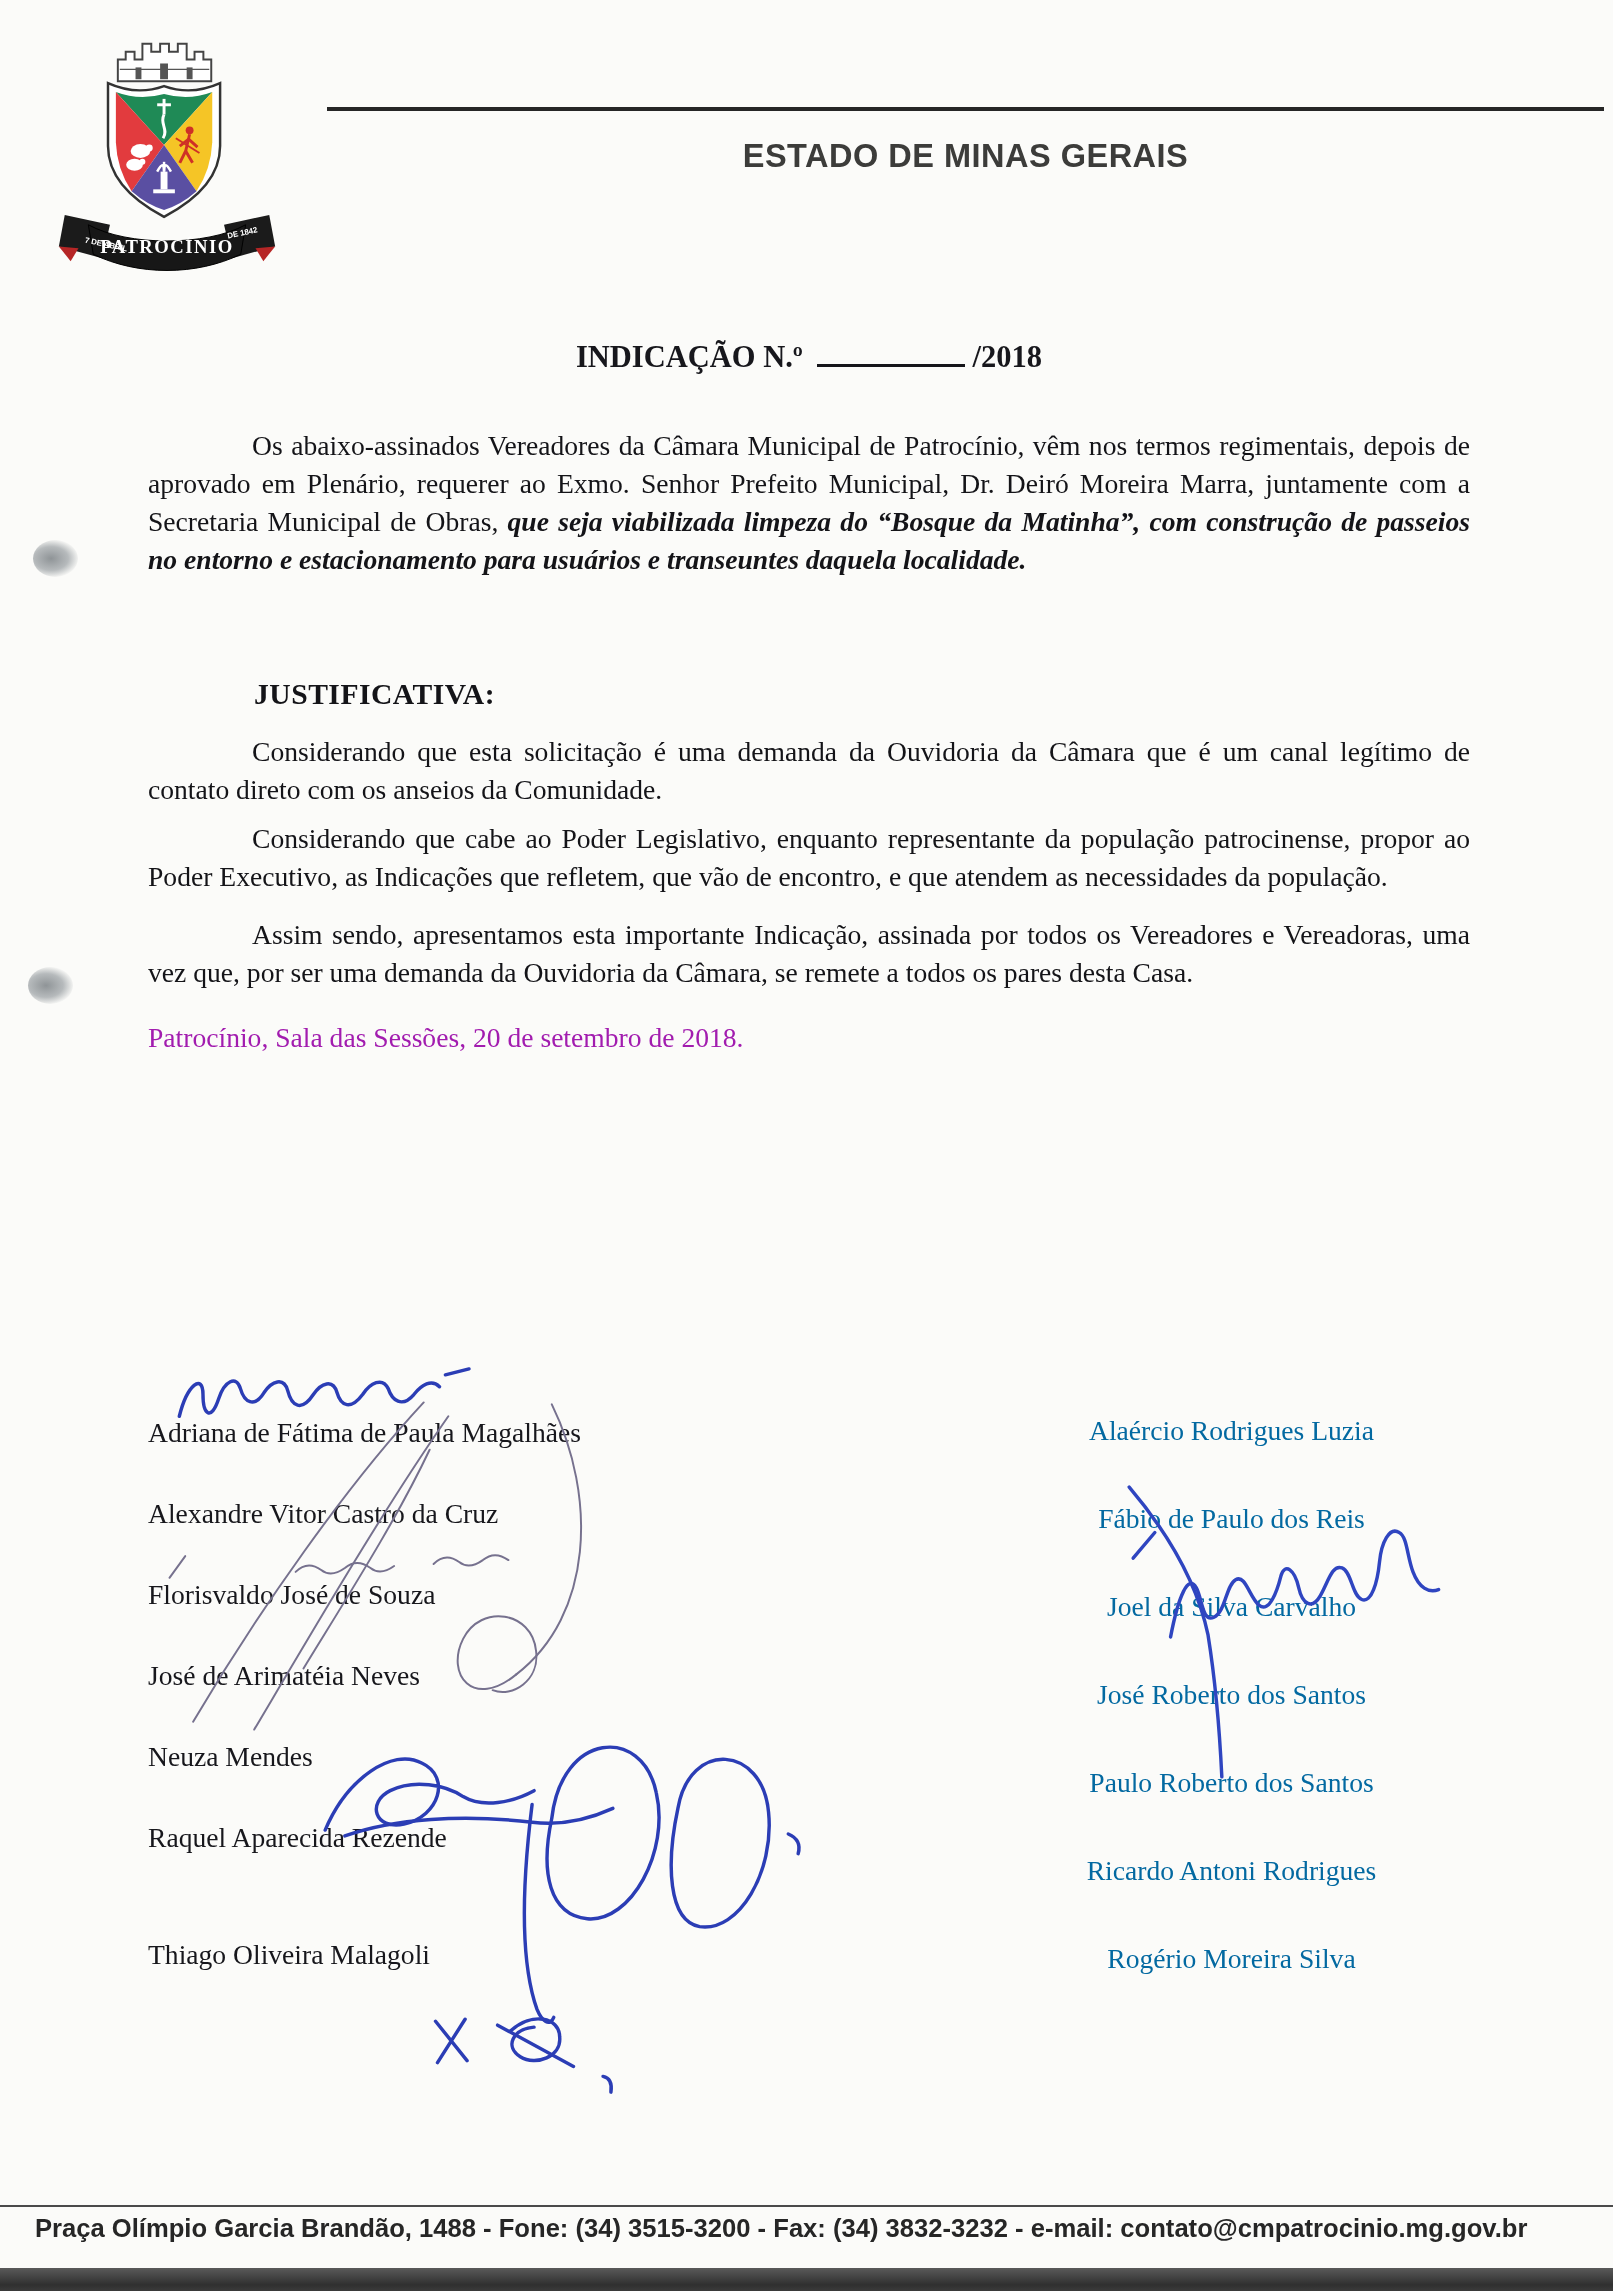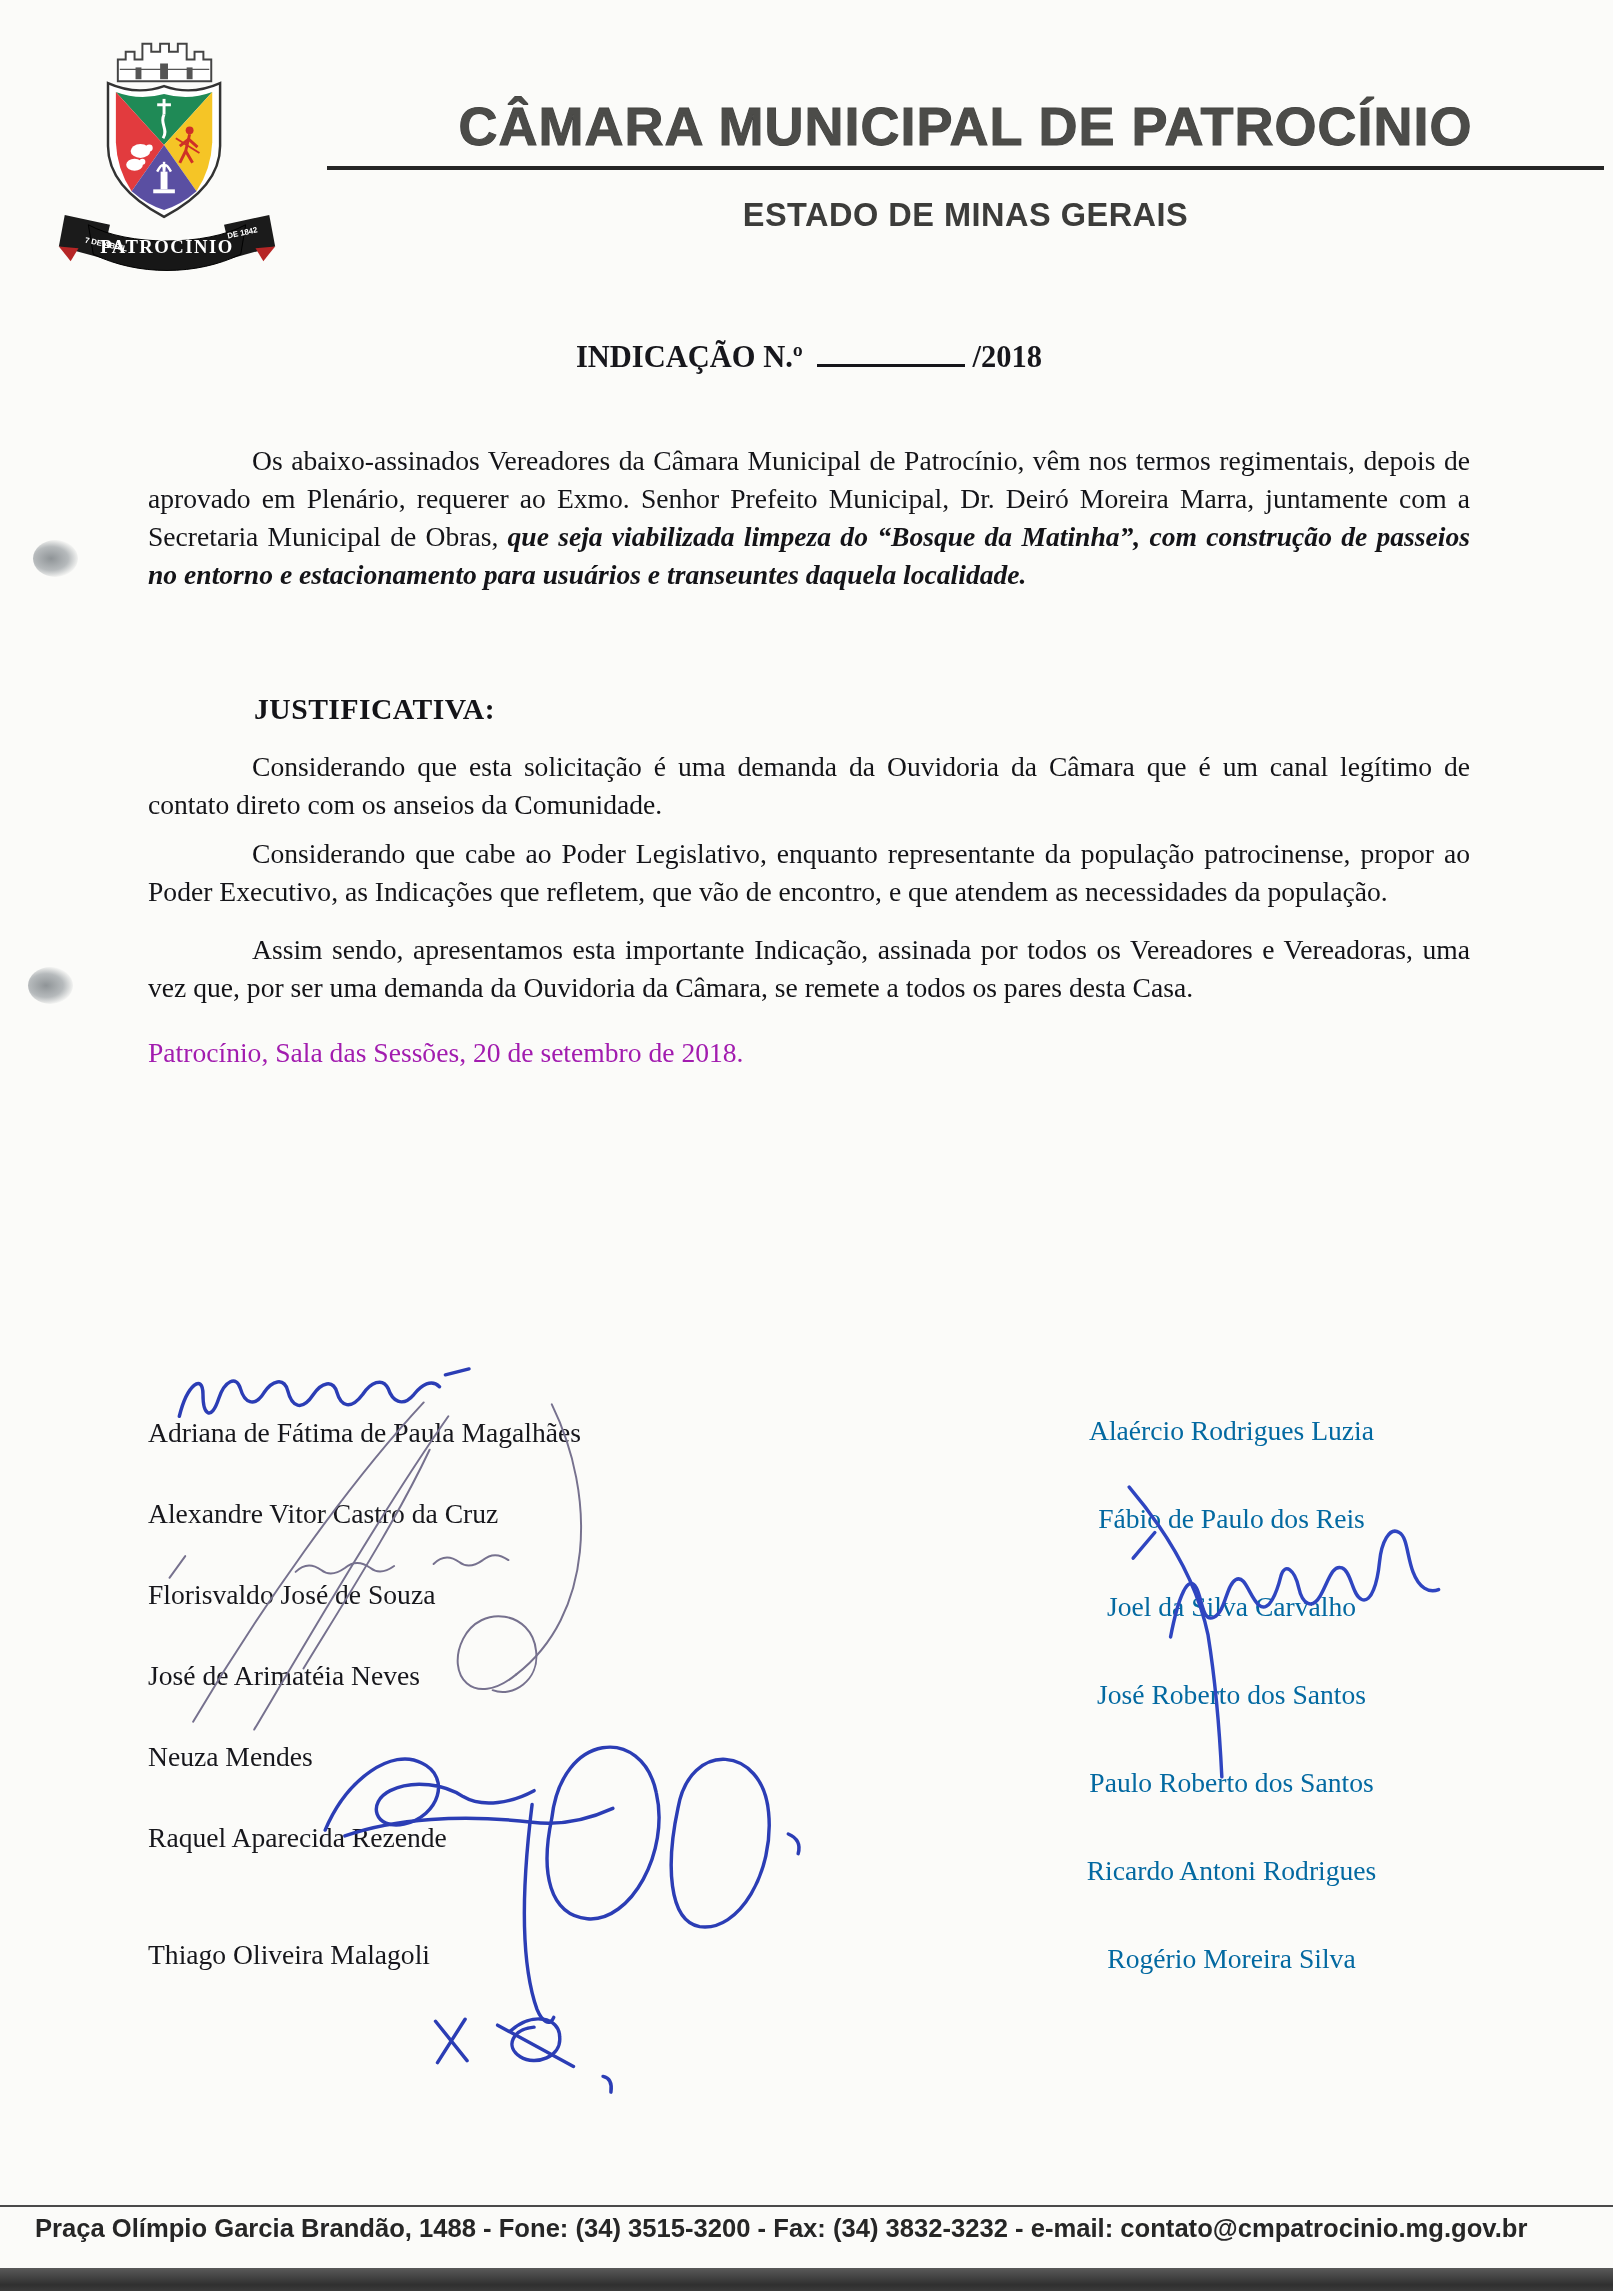--- a/index.html
+++ b/index.html
@@ -26,21 +26,21 @@
   
   .doc-body{position:absolute;left:148px;right:144px;top:340px;}
   .doc-title{
     text-align:center;font-weight:700;font-size:30.5px;margin:0 0 0 0;color:#17171c;
   }
   .blank{display:inline-block;width:148px;border-bottom:3px solid #15151a;height:21.7px;margin:0 7.9px 0 13.8px;}
   .para{
     font-size:27.6px;line-height:38px;text-align:justify;margin:0;
     text-indent:104px;color:#141418;
   }
-  .para.first{margin-top:67px;}
+  .para.first{margin-top:52px;}
   .emph{font-weight:700;font-style:italic;}
   .just-head{
     font-weight:700;font-size:29.6px;margin:99px 0 0 106px;color:#141418;letter-spacing:0.5px;
   }
   .p-cons1{margin-top:21.7px;}
   .p-cons2{margin-top:23.6px;}
   .p-cons3{margin-top:11.8px;}
   .p-final{margin-top:19.7px;}
   .dateline{margin-top:29.6px;text-indent:0;font-size:27.6px;color:#a21caf;}
   
@@ -120,21 +120,20 @@
     <path d="M10,228 L22,243 L30,230 Z" fill="#b62626"></path>
     <path d="M230,228 L218,243 L210,230 Z" fill="#b62626"></path>
     <path d="M40,206 C80,228 160,228 200,206 L195,236 C150,258 90,258 45,236 Z" fill="#171717" stroke="#000" stroke-width="1"></path>
     <text x="120" y="235" text-anchor="middle" fill="#ffffff" font-family="Liberation Serif, serif" font-size="19" font-weight="700" letter-spacing="1.5">PATROCÍNIO</text>
     <text x="36" y="224" fill="#ffffff" transform="rotate(12 36 224)" font-family="Liberation Sans, sans-serif" font-size="8" font-weight="700">7 DE ABRIL</text>
     <text x="182" y="220" fill="#ffffff" transform="rotate(-12 182 220)" font-family="Liberation Sans, sans-serif" font-size="8" font-weight="700">DE 1842</text>
   </g>
 </svg>
 
 <div class="header-text">
-  <div class="org-title">CÂMARA MUNICIPAL DE PATROCÍNIO</div>
   <div class="org-rule"></div>
   <div class="org-subtitle">ESTADO DE MINAS GERAIS</div>
 </div>
 
 <div class="doc-body">
   <h2 class="doc-title"><span>INDICAÇÃO N.º</span><span class="blank"></span><span>/2018</span></h2>
 
   <p class="para first"><span>Os abaixo-assinados Vereadores da Câmara Municipal de Patrocínio, vêm nos termos regimentais, depois de aprovado em Plenário, requerer ao Exmo. Senhor Prefeito Municipal, Dr. Deiró Moreira Marra, juntamente com a Secretaria Municipal de Obras, </span><span class="emph">que seja viabilizada limpeza do “Bosque da Matinha”, com construção de passeios no entorno e estacionamento para usuários e transeuntes daquela localidade.</span></p>
 
   <div class="just-head">JUSTIFICATIVA:</div>

